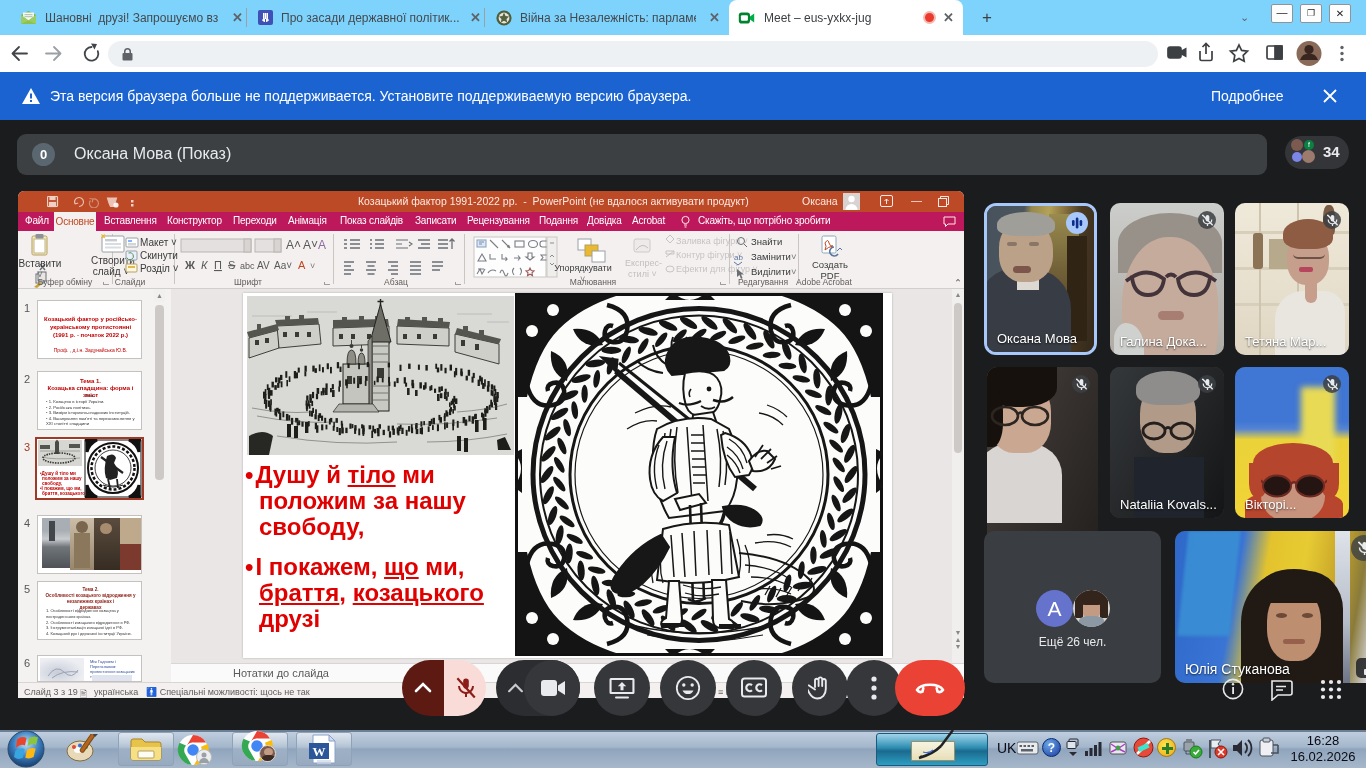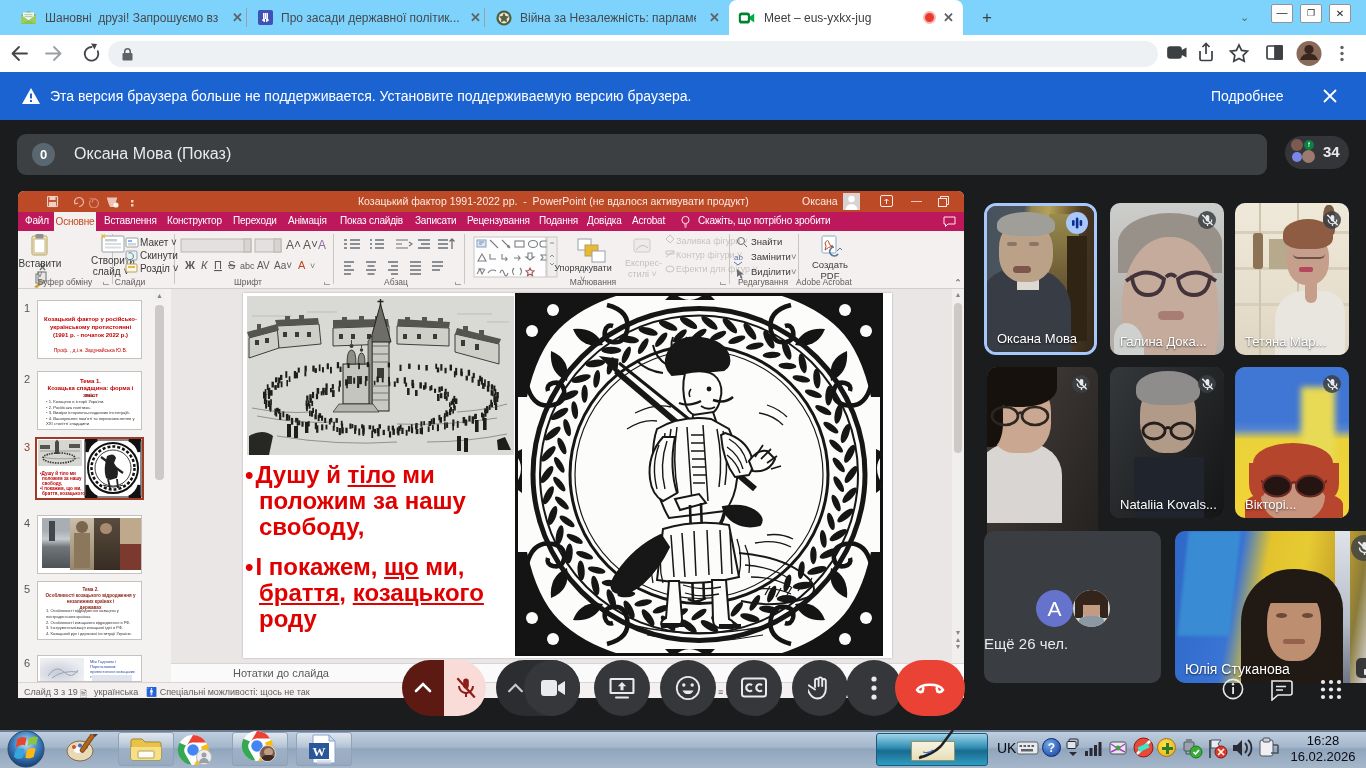--- a/index.html
+++ b/index.html
@@ -304,21 +304,21 @@
     </div>
     <div class="tile" style="left:984px;top:411px;width:177px;height:152px;background:#3a3d41">
       <div style="position:absolute;left:52px;top:59px;width:37px;height:37px;border-radius:50%;background:#6573cd;color:#fff;font-size:21px;text-align:center;line-height:37px">A</div>
       <div style="position:absolute;left:89px;top:59px;width:37px;height:37px;border-radius:50%;background:#d6d2cc;overflow:hidden">
         <div style="position:absolute;left:8px;top:5px;width:21px;height:24px;background:#c29b82;border-radius:45%"></div>
         <div style="position:absolute;left:4px;top:0px;width:29px;height:15px;background:#33241c;border-radius:50% 50% 30% 30%"></div>
         <div style="position:absolute;left:2px;top:8px;width:8px;height:20px;background:#33241c"></div>
         <div style="position:absolute;left:27px;top:8px;width:8px;height:20px;background:#33241c"></div>
         <div style="position:absolute;left:6px;top:26px;width:25px;height:11px;background:#8d98a5;border-radius:40% 40% 0 0"></div>
       </div>
-      <div style="position:absolute;left:0;top:104px;width:177px;text-align:left;color:#e8eaed;font-size:15px">Ещё 26 чел.</div>
+      <div style="position:absolute;left:0;top:104px;width:177px;text-align:center;color:#e8eaed;font-size:12px">Ещё 26 чел.</div>
     </div>
     <div class="tile" style="left:1175px;top:411px;width:206px;height:152px">
       <div style="position:absolute;inset:0;background:linear-gradient(100deg,#2e68c8 0%,#3a74d4 30%,#e3c32d 42%,#e7cb33 58%,#caa82a 72%,#8a7b3a 84%,#d8d8e2 94%,#e8ecf4 100%)"></div>
       <div style="position:absolute;left:8px;top:0;width:52px;height:105px;background:#3a8fd4;transform:skewX(-6deg);filter:blur(1.5px);opacity:.9"></div>
       <div style="position:absolute;left:160px;top:0;width:15px;height:152px;background:linear-gradient(#dfe3ea,#b5bdc9 60%,#6d7586)"></div>
       <div style="position:absolute;left:66px;top:40px;width:102px;height:112px;background:#211a14;border-radius:46% 34% 0 0"></div>
       <div style="position:absolute;left:92px;top:56px;width:54px;height:74px;background:#bd8e70;border-radius:46% 46% 42% 42%"></div>
       <div style="position:absolute;left:86px;top:38px;width:66px;height:34px;background:#211a14;border-radius:50% 50% 0 0"></div>
       <div style="position:absolute;left:101px;top:82px;width:11px;height:5px;background:#6d4a38;border-radius:50%"></div>
       <div style="position:absolute;left:127px;top:82px;width:11px;height:5px;background:#6d4a38;border-radius:50%"></div>
@@ -1002,21 +1002,21 @@
                 <rect x="217" y="142" width="4" height="14"></rect>
               <path d="M250 144 l8 -3 6 13 h-13 Z"></path>
             </g>
           </svg>
           <div id="redtext">
             <div class="rl" style="top:168px"><span class="bu">•</span>Душу й <u>тіло</u> ми</div>
             <div class="rl" style="top:194px;padding-left:14px">положим за нашу</div>
             <div class="rl" style="top:220px;padding-left:14px">свободу,</div>
             <div class="rl" style="top:260px"><span class="bu">•</span>І покажем, <u>що</u> ми,</div>
             <div class="rl" style="top:286px;padding-left:14px"><u>браття</u>, <u>козацького</u></div>
-            <div class="rl" style="top:312px;padding-left:14px">роду</div>
+            <div class="rl" style="top:312px;padding-left:14px">друзі</div>
           </div>
           <svg id="cossack" style="position:absolute;left:272px;top:0px" width="368" height="363" viewBox="0 0 368 363">
             <rect width="368" height="363" fill="#fcfcfa"></rect>
             <rect x="1.5" y="1.5" width="365" height="360" fill="none" stroke="#111" stroke-width="3"></rect>
             <g id="corners">
               <g>
   <path d="M2 2 H104 Q66 14 44 36 Q22 58 12 104 L2 104 Z" fill="#141414"></path>
   <path d="M58 36 q22 -2 30 16 q-22 4 -30 -16" fill="#141414"></path>
   <path d="M36 58 q-2 22 16 30 q4 -22 -16 -30" fill="#141414"></path>
   <circle cx="38" cy="17" r="6" fill="#fcfcfa"></circle>

